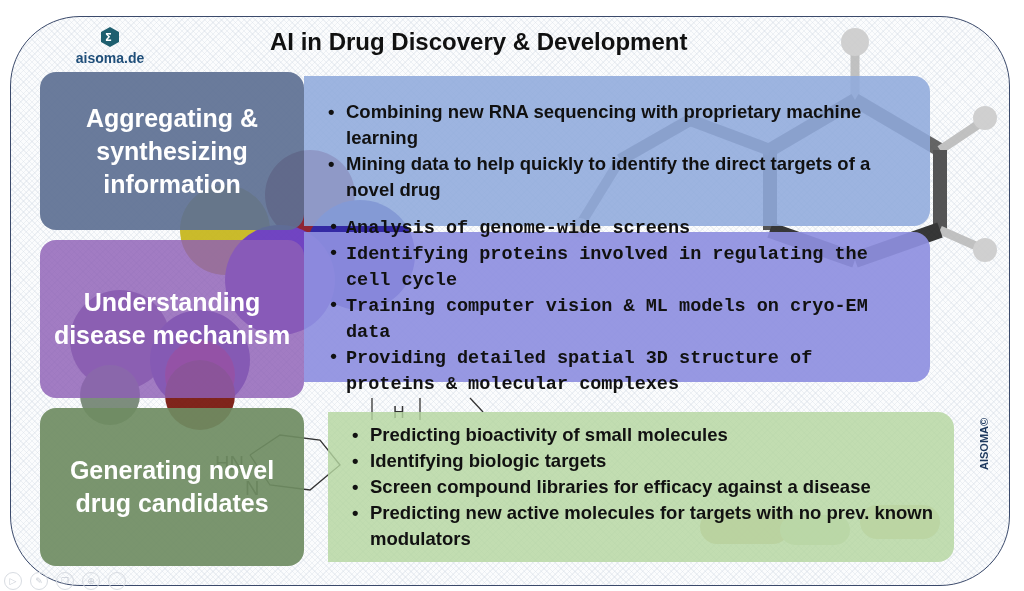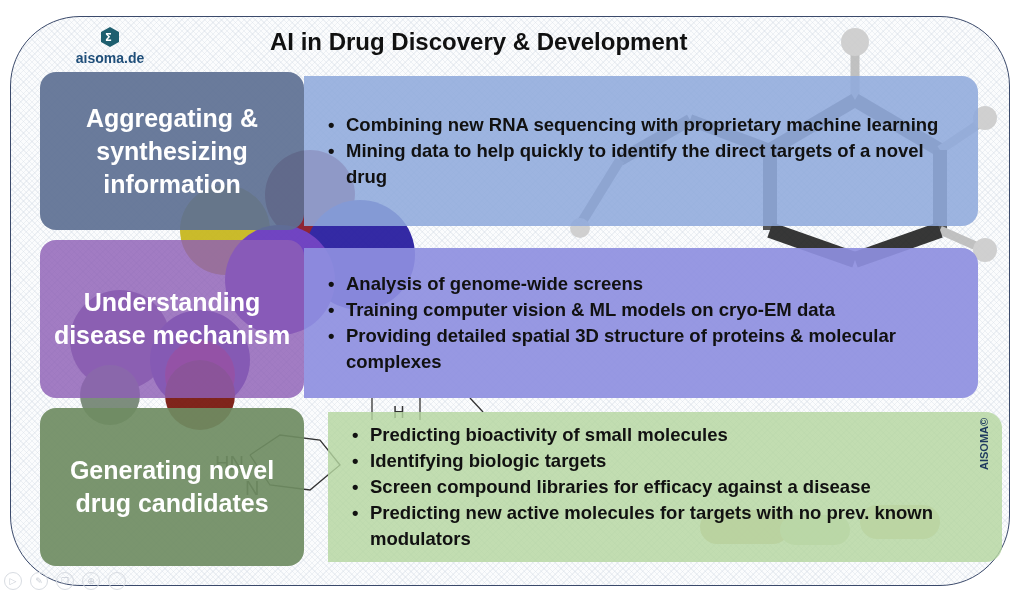--- a/index.html
+++ b/index.html
@@ -27,21 +27,21 @@
   .title .big { font-size:24px; }
   
   .deco { position:absolute; inset:0; pointer-events:none; }
   .row-label {
     position:absolute; left:40px; width:264px; border-radius:16px;
     color:#fff; font-weight:bold; font-size:25px; line-height:33px;
     text-align:center; display:flex; align-items:center; justify-content:center;
     box-sizing:border-box; padding:0 12px;
   }
   .row-body {
-    position:absolute; left:304px; width:674px; border-radius:0 16px 16px 0;
+    position:absolute; left:304px; width:626px; border-radius:0 16px 16px 0;
     box-sizing:border-box; padding:0 20px 0 24px;
     display:flex; flex-direction:column; justify-content:center;
     font-weight:bold; font-size:18.5px; line-height:26px; color:#111;
   }
   .row-body ul { margin:0; padding:0 0 0 18px; list-style:none; }
   .row-body li { position:relative; margin:0; }
   .row-body li::before { content:"•"; position:absolute; left:-18px; top:0; }
   .copyright {
     position:absolute; left:978px; top:470px; transform:rotate(-90deg);
     transform-origin:left top; font-weight:bold; font-size:11px; color:#1f3a5f;
@@ -126,23 +126,24 @@
 <div class="row-body" style="top:76px;height:150px;background:rgba(143,170,220,0.88);">
   <ul>
     <li>Combining new RNA sequencing with proprietary machine learning</li>
     <li>Mining data to help quickly to identify the direct targets of a novel drug</li>
   </ul>
 </div>
 
 <div class="row-label" style="top:240px;height:158px;background:rgba(141,95,182,0.82);">
   <span>Understanding disease mechanism</span>
 </div>
-<div class="row-body" style="top:248px;height:150px;background:rgba(142,143,224,0.92);">
+<div class="row-body" style="top:232px;height:150px;background:rgba(142,143,224,0.92);font-family:Liberation Mono, monospace;">
   <ul>
     <li>Analysis of genome-wide screens</li>
+    <li>Identifying proteins involved in regulating the cell cycle</li>
     <li>Training computer vision &amp; ML models on cryo-EM data</li>
     <li>Providing detailed spatial 3D structure of proteins &amp; molecular complexes</li>
   </ul>
 </div>
 
 <div class="row-label" style="top:408px;height:158px;background:rgba(111,140,98,0.92);">
   <span>Generating novel drug candidates</span>
 </div>
 <div class="row-body" style="top:412px;height:150px;background:rgba(181,214,160,0.82);margin-left:24px;">
   <ul>

